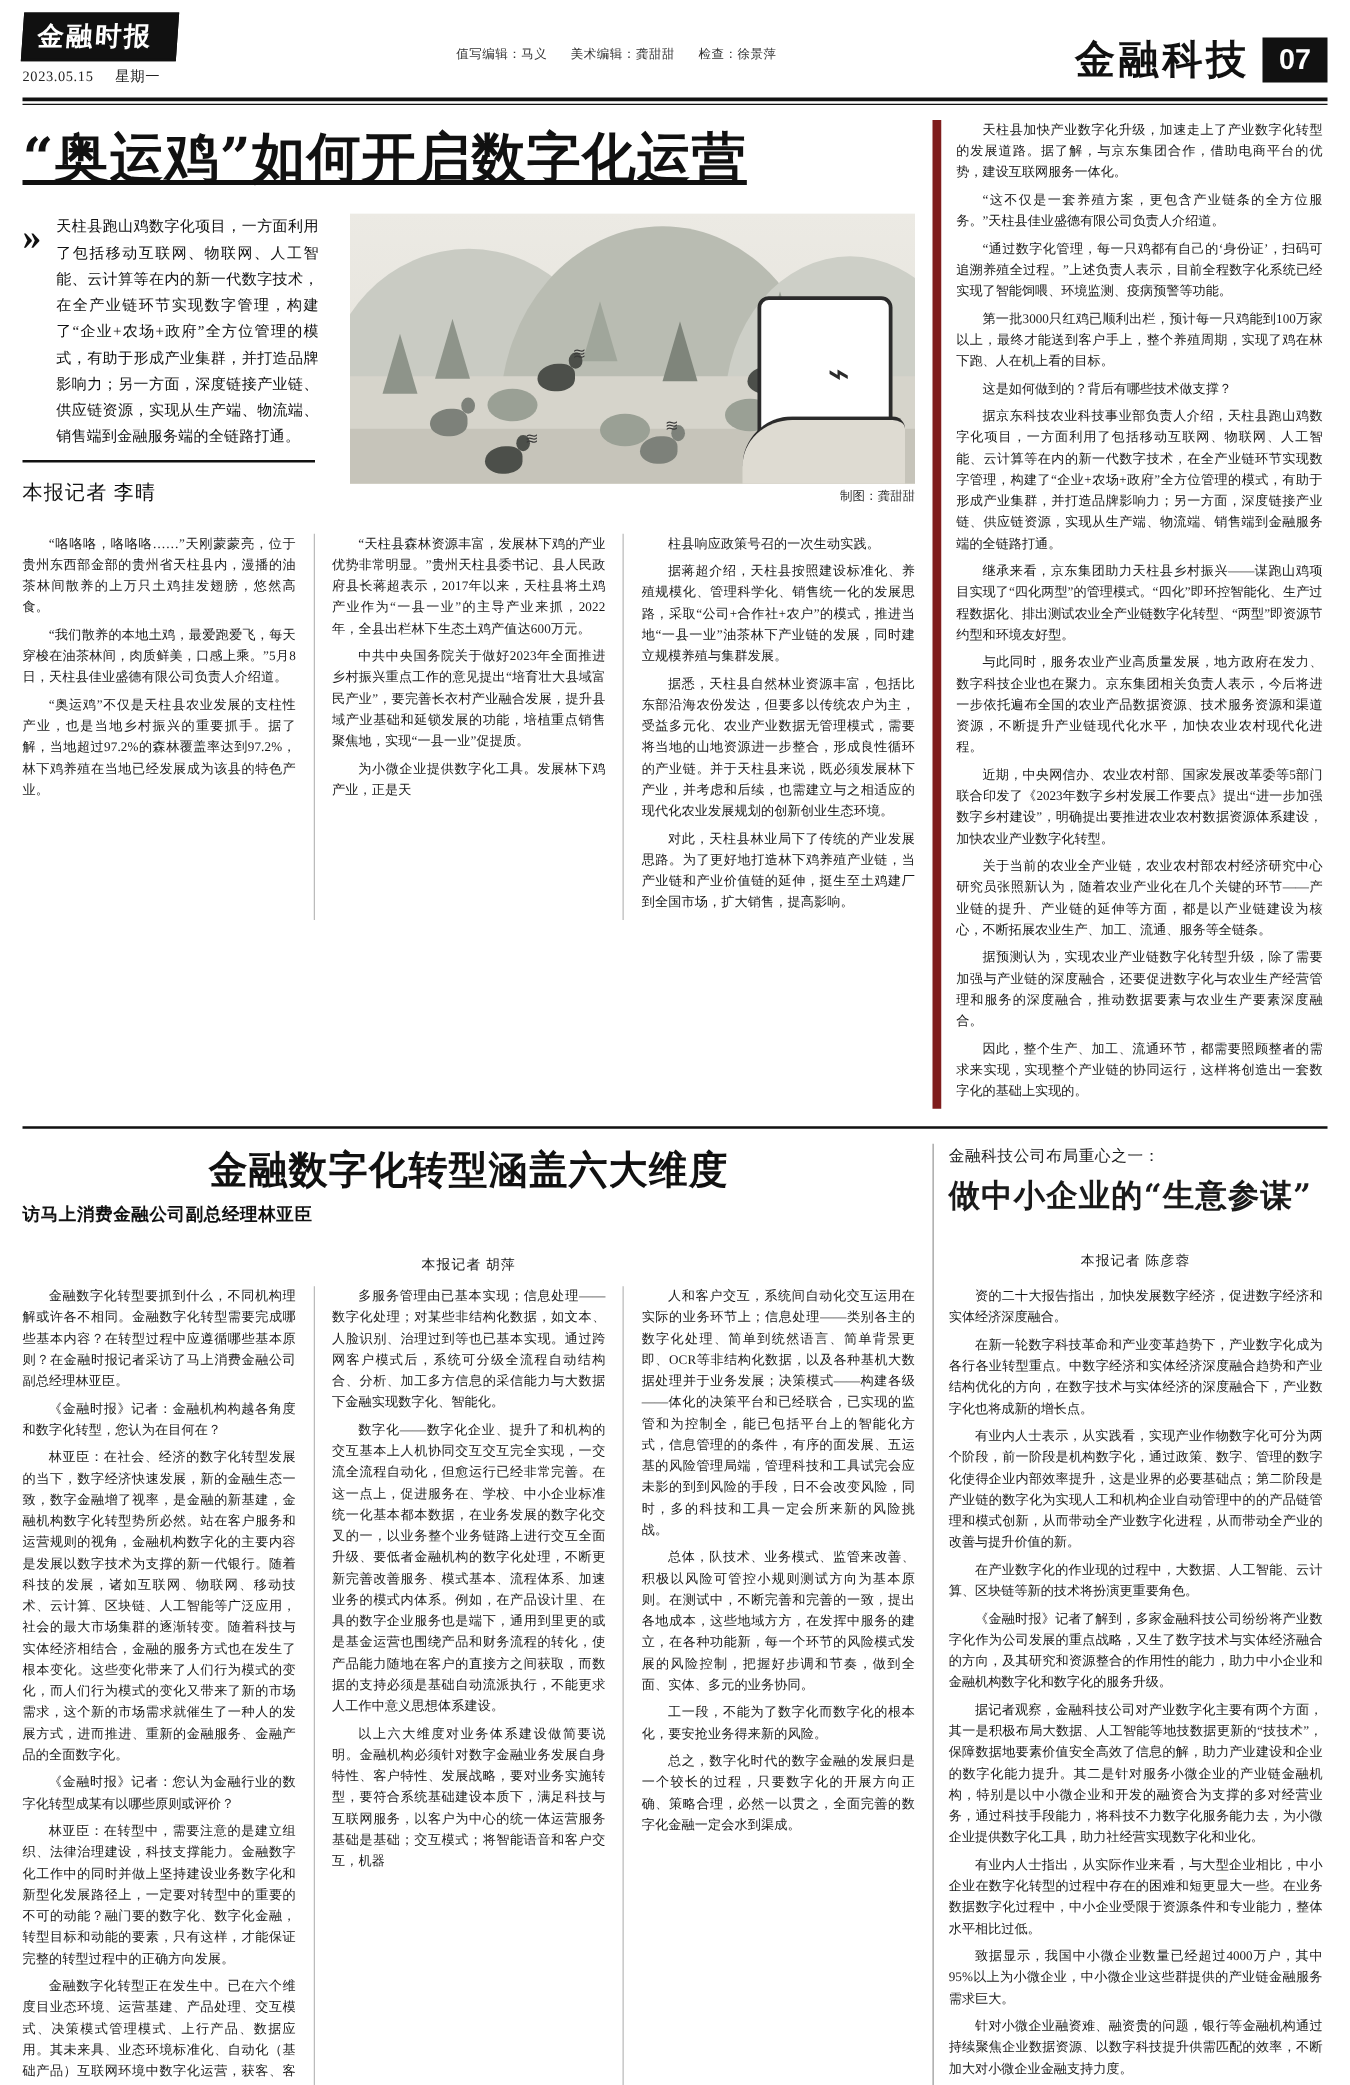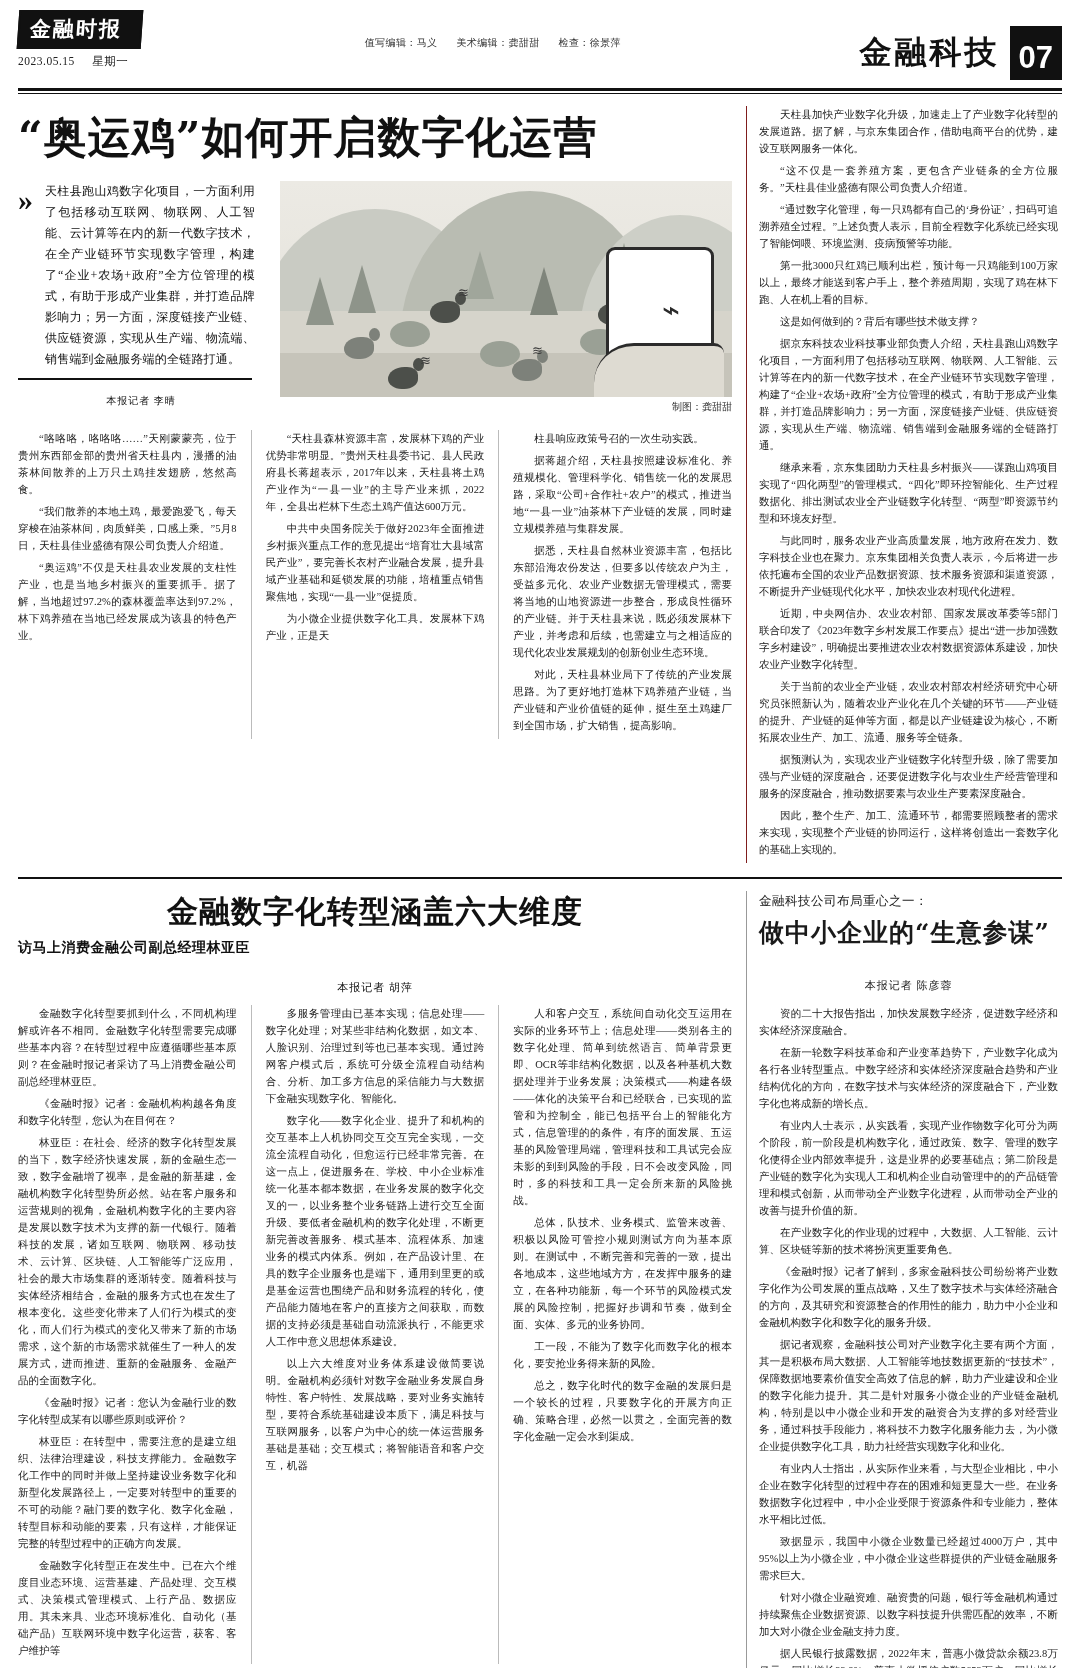--- a/index.html
+++ b/index.html
@@ -27,48 +27,49 @@
     transform:skewX(-4deg);
   }
   .mast-date { font-size:11.5px; color:#222; margin-top:5px; letter-spacing:0.5px; }
   .mast-date span { margin-right:14px; }
   .mast-center { font-size:10px; color:#333; padding-top:26px; letter-spacing:0.4px; }
   .mast-center span { margin-right:16px; }
   .mast-right { display:flex; align-items:center; gap:10px; padding-top:16px; }
   .mast-section { font-family:"DejaVu Serif", serif; font-weight:bold; font-size:32px; letter-spacing:3px; }
   .page-num {
     background:#111; color:#fff; font-family:"Liberation Sans", sans-serif;
-    font-weight:bold; font-size:31px; line-height:1;
-    padding:16px 9px 7px 9px; min-width:52px; text-align:center;
+    font-weight:bold; font-size:23px; line-height:1;
+    padding:6px 9px 7px 9px; min-width:52px; text-align:center;
   }
   .rule-thick { height:3px; background:#111; margin:4px 0 0 0; }
   .rule-thin { height:1px; background:#111; margin-top:2px; }
 
   
   .top-area { display:flex; gap:14px; margin-top:12px; }
   .top-left { width:714px; }
-  .top-right { width:312px; border-left:1px solid #7f1d1d; padding-left:12px; }
+  .top-right { width:312px; border-left:7px solid #7f1d1d; padding-left:12px; }
 
   .headline {
     font-family:"DejaVu Serif", serif;
     font-weight:bold;
     font-size:43px;
     letter-spacing:1px;
     line-height:1.18;
     margin:6px 0 18px 0;
+    text-decoration:underline;
   }
 
   .lead-wrap { display:flex; gap:12px; align-items:flex-start; }
   .chev { font-size:30px; font-weight:bold; color:#111; line-height:1; padding-top:4px; }
   .lead-text {
     font-size:12px; line-height:1.75; text-align:justify; width:210px;
     letter-spacing:0.2px;
   }
   .lead-underline { border-bottom:2px solid #111; margin-top:8px; width:234px; }
-  .byline { text-align:center; font-size:10px; margin:14px 0 10px 0; letter-spacing:1px; }
+  .byline { text-align:left; font-size:16px; margin:14px 0 10px 0; letter-spacing:1px; }
 
   
   .illus { width:452px; height:216px; position:relative; overflow:hidden; background:#e8e5df; }
   .illus .sky { position:absolute; inset:0; background:linear-gradient(#eceae4, #e2e0d8); }
   .illus .hill1 { position:absolute; left:-20px; top:28px; width:230px; height:120px; background:#c9cbc3; border-radius:50% 50% 0 0 / 100% 100% 0 0; }
   .illus .hill2 { position:absolute; left:120px; top:10px; width:260px; height:150px; background:#b9bcb2; border-radius:50% 50% 0 0 / 100% 100% 0 0; }
   .illus .hill3 { position:absolute; left:300px; top:34px; width:200px; height:120px; background:#cdcfc7; border-radius:50% 50% 0 0 / 100% 100% 0 0; }
   .illus .ground { position:absolute; left:0; bottom:0; width:100%; height:86px; background:#d6d4cb; }
   .illus .ground2 { position:absolute; left:0; bottom:0; width:100%; height:44px; background:#c6c4ba; }
   .illus .tree { position:absolute; width:0; height:0; border-left:14px solid transparent; border-right:14px solid transparent; border-bottom:48px solid #8e948a; }

